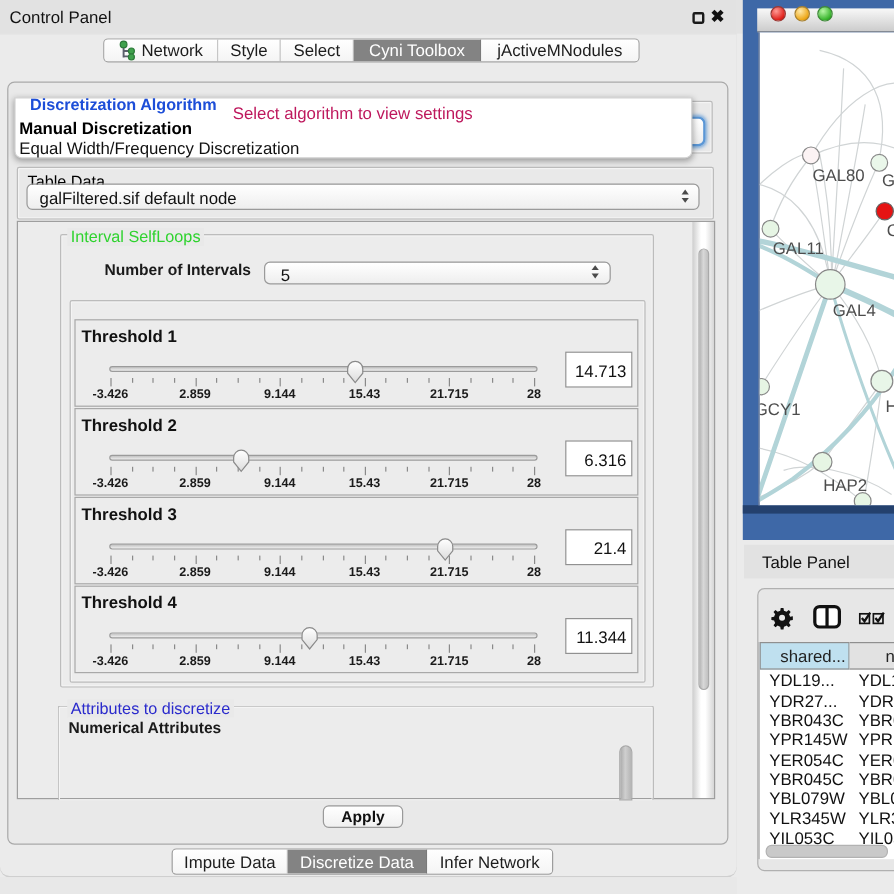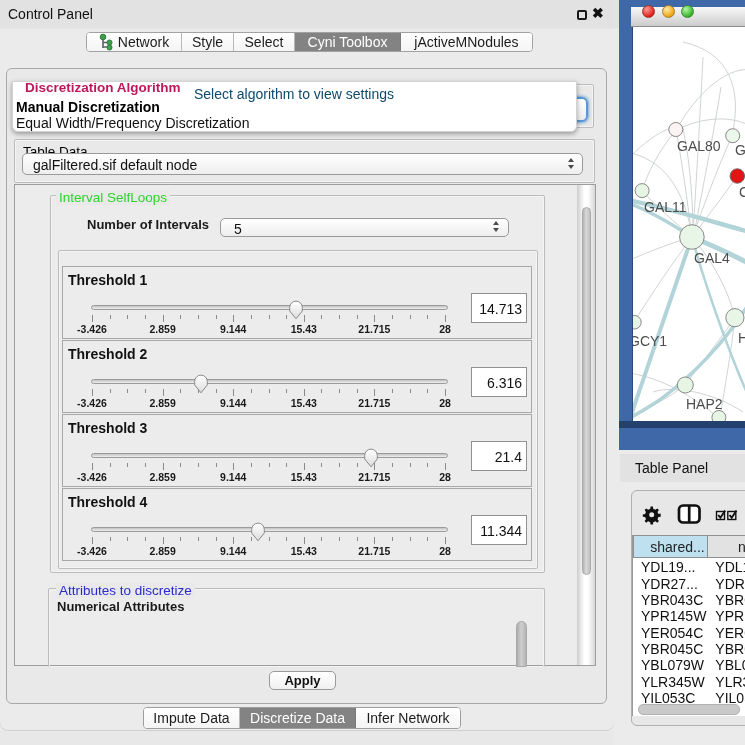--- a/index.html
+++ b/index.html
@@ -319,22 +319,22 @@
     <div class="seg" style="width:95px;">Impute Data</div>
     <div class="seg sel" style="width:115px;">Discretize Data</div>
     <div class="seg" style="width:104px;">Infer Network</div>
   </div>
 
   <div class="group" style="left:20px;top:84px;width:572px;height:42px;"></div>
   <div class="abs" style="left:560px;top:97px;width:28px;height:25px;border:2px solid #5b97d6;border-radius:6px;
        box-shadow:0 0 3px 1px rgba(91,151,214,0.8);background:linear-gradient(#fff,#ececec);box-sizing:border-box;"></div>
 
   <div class="abs" id="popup"></div>
-  <div class="abs" style="left:25px;top:80px;font-size:13.5px;color:#be185d;font-weight:bold;">Discretization Algorithm</div>
-  <div class="abs" style="left:194px;top:86px;font-size:14px;color:#0c4a6e;">Select algorithm to view settings</div>
+  <div class="abs" style="left:25px;top:80px;font-size:13.5px;color:#1d4ed8;font-weight:bold;">Discretization Algorithm</div>
+  <div class="abs" style="left:194px;top:86px;font-size:14px;color:#be185d;">Select algorithm to view settings</div>
   <div class="abs" style="left:16px;top:99px;font-size:14px;font-weight:bold;color:#000;">Manual Discretization</div>
   <div class="abs" style="left:16px;top:115px;font-size:14px;color:#111;">Equal Width/Frequency Discretization</div>
 </div>
 <div class="abs" style="left:0;top:731px;width:614px;height:14px;background:#e8e8e8;"></div>
 
 <div class="abs" id="netwin">
   <div class="abs" style="left:0;top:421px;width:126px;height:7px;background:#24416e;"></div>
   <div id="nettitle"></div>
   <div class="light" style="left:23px;background:radial-gradient(circle at 35% 30%,#ff9a94,#e0201a 70%,#9e0f0c);border:0.5px solid #9c3733;"></div>
   <div class="light" style="left:43px;background:radial-gradient(circle at 35% 30%,#ffe9a8,#eda615 70%,#b07207);border:0.5px solid #a8812e;"></div>

